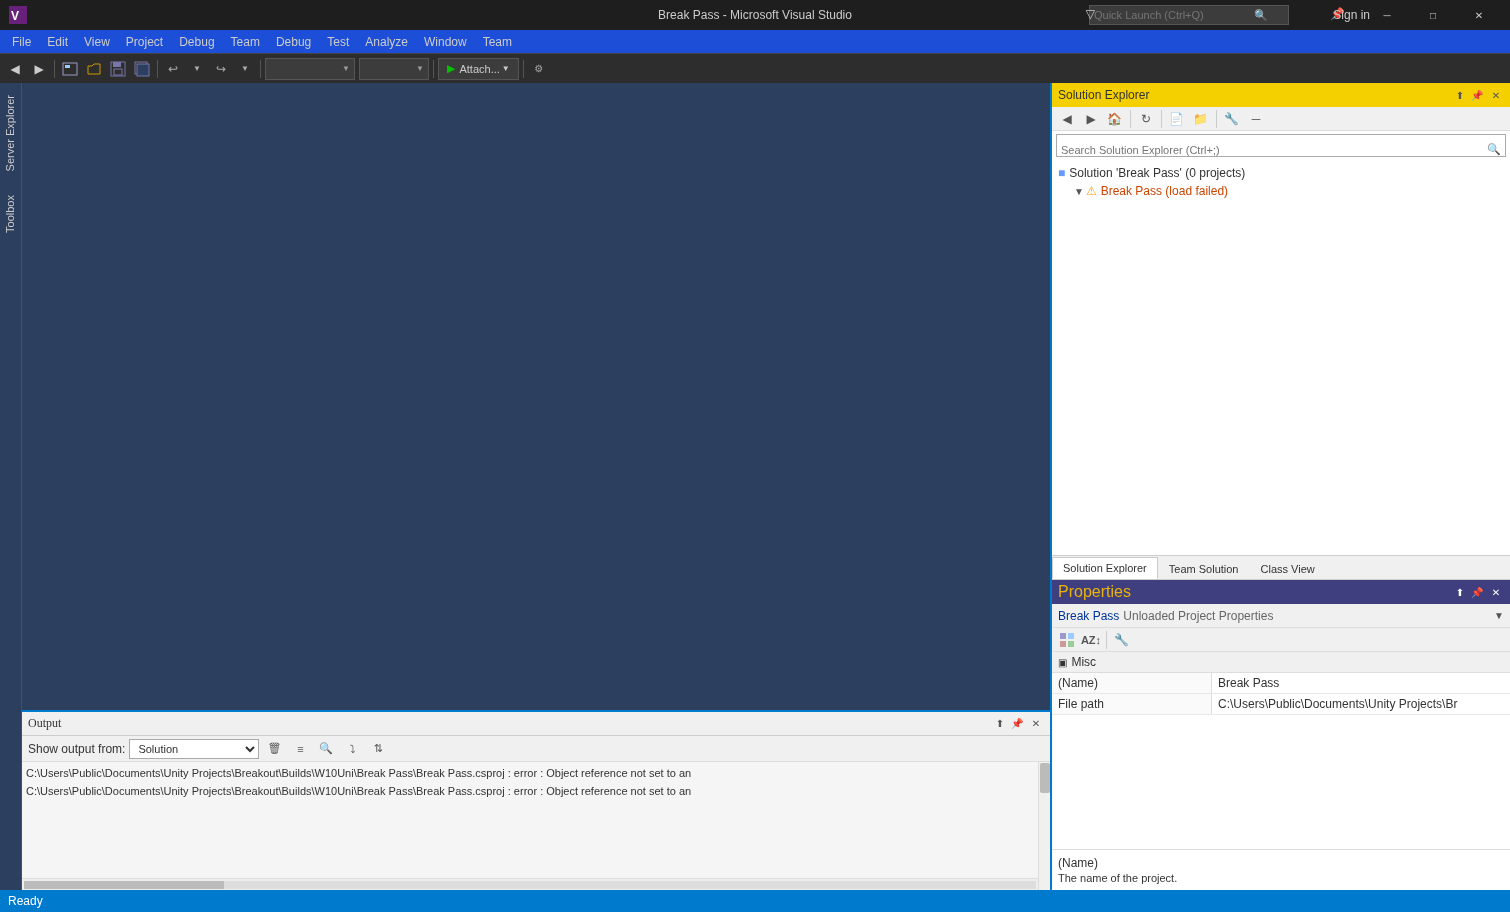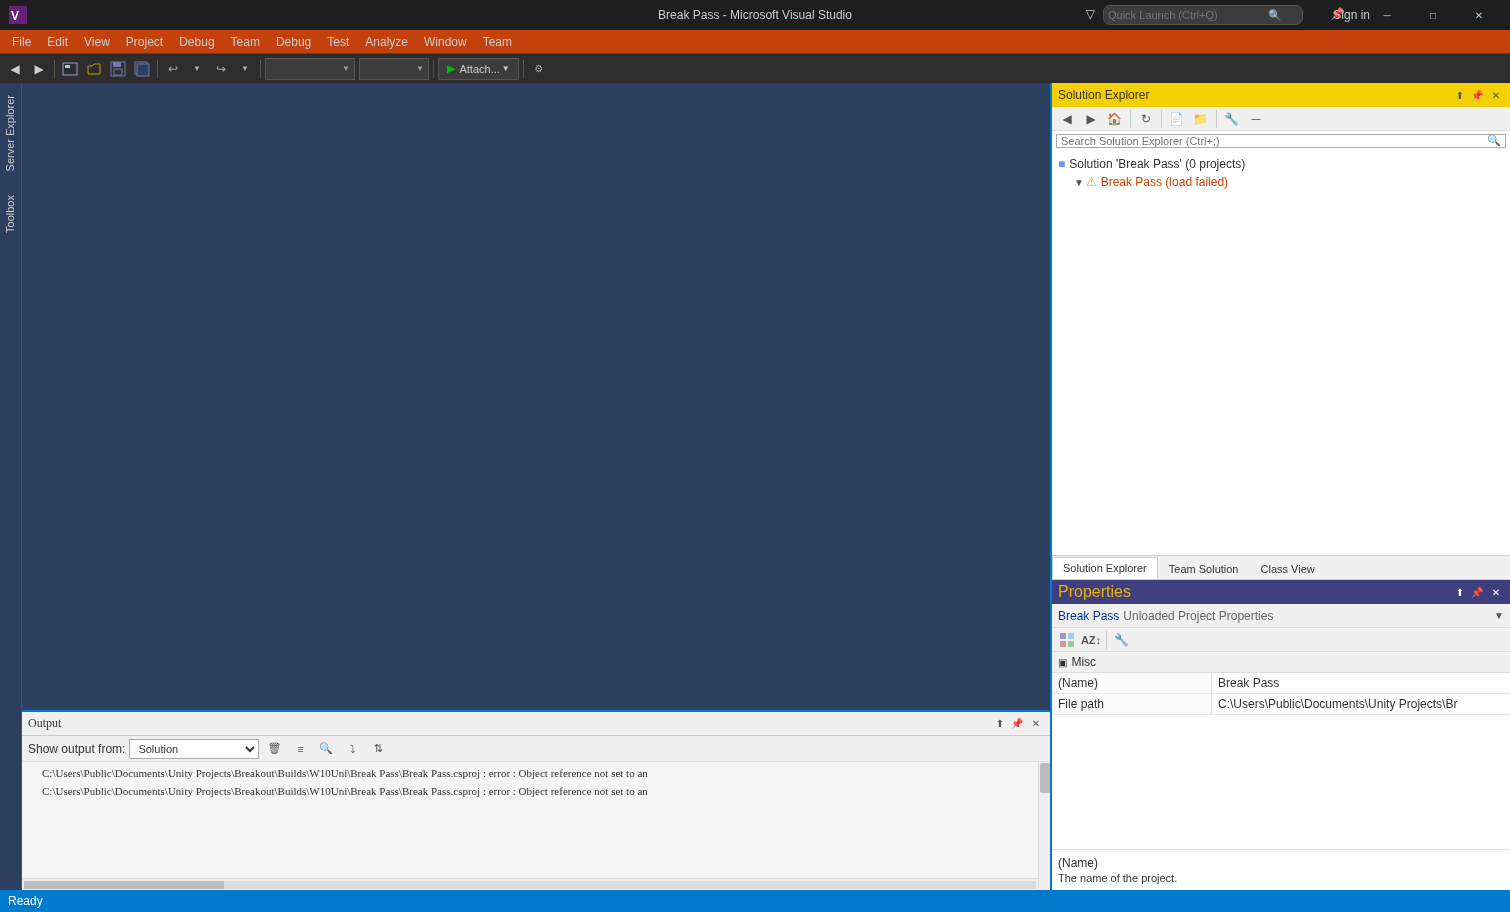--- a/index.html
+++ b/index.html
@@ -41,21 +41,21 @@
       font-size: 11px;
       width: 160px;
       outline: none;
       padding: 0 4px;
     }
     #quick-launch .search-icon { color: #999; font-size: 11px; padding: 0 4px; }
 
     
     #menu-bar {
       height: 23px;
-      background: #c2410c;
+      background: #1d4ed8;
       display: flex;
       align-items: center;
       padding: 0 4px;
     }
     #menu-bar .menu-item {
       color: #ccc;
       font-size: 12px;
       padding: 2px 8px;
       cursor: pointer;
       height: 100%;
@@ -156,22 +156,22 @@
       background: white;
       font-size: 11px;
       color: #333;
       padding: 0 4px;
       width: 130px;
     }
     #output-content {
       flex: 1;
       overflow-y: auto;
       background: #f5f5f5;
-      padding: 2px 20px;
-      font-family: Liberation Serif, serif;
+      padding: 2px 4px;
+      font-family: Liberation Sans, sans-serif;
       font-size: 11px;
       color: #333;
       position: relative;
     }
     .output-line { line-height: 18px; }
     #output-bottom {
       display: flex;
       flex: 1;
       overflow: hidden;
     }
@@ -224,21 +224,21 @@
     #se-toolbar {
       height: 24px;
       background: #f0f0f0;
       border-bottom: 1px solid #ddd;
       display: flex;
       align-items: center;
       padding: 0 4px;
       gap: 2px;
     }
     #se-search {
-      height: 14px;
+      height: 23px;
       border: 1px solid #aaa;
       background: white;
       display: flex;
       align-items: flex-end;
       margin: 3px 4px;
     }
     #se-search input {
       flex: 1;
       border: none;
       outline: none;
@@ -404,21 +404,21 @@
 
 <div id="title-bar">
   <div class="app-icon">
     <svg width="18" height="18" viewBox="0 0 18 18">
       <rect width="18" height="18" fill="#68217a"></rect>
       <text x="2" y="14" font-size="12" fill="white" font-weight="bold">V</text>
     </svg>
   </div>
   <span class="title-text">Break Pass - Microsoft Visual Studio</span>
 
-  <div id="quick-launch" style="position:absolute;right:207px;top:5px;border-radius:7px;">
+  <div id="quick-launch" style="position:absolute;right:221px;top:5px;">
     <input type="text" placeholder="Quick Launch (Ctrl+Q)" style="">
     <span class="search-icon">🔍</span>
   </div>
 
   <span style="position:absolute;right:415px;top:7px;color:#ccc;font-size:12px;">▽</span>
 
   <span style="position:absolute;right:165px;top:7px;color:#ccc;font-size:12px;">📌</span>
 
   <span class="signin">Sign in</span>
   <div class="window-controls">

